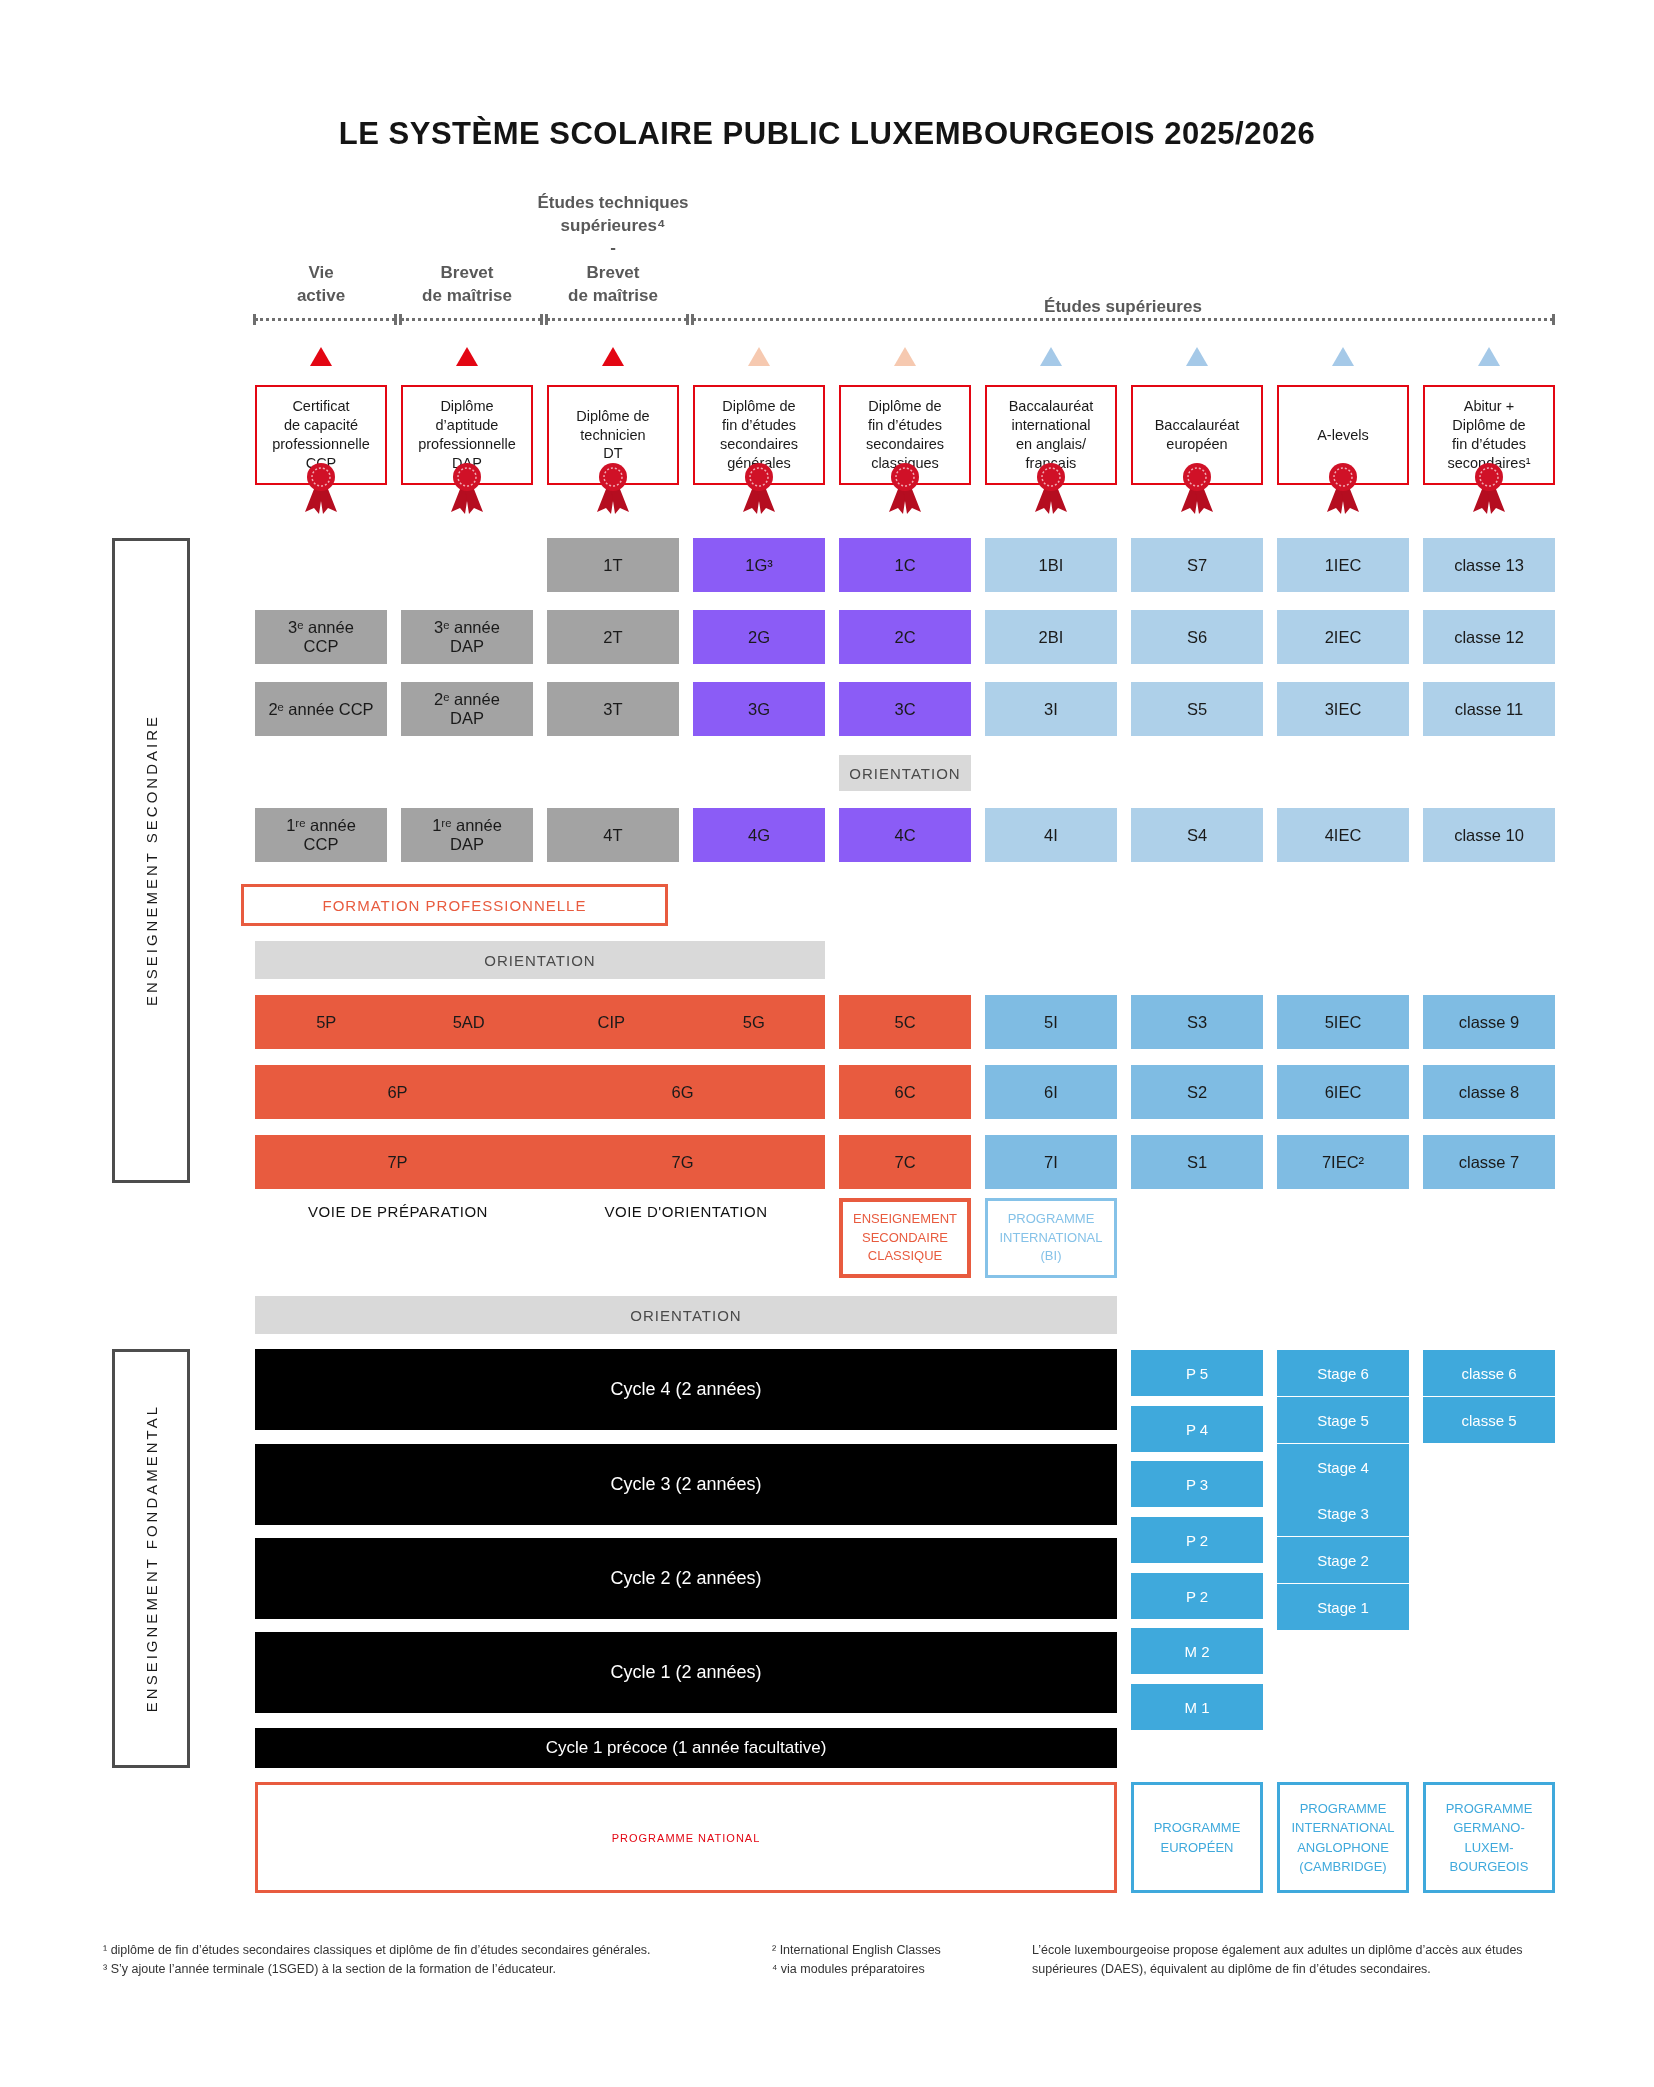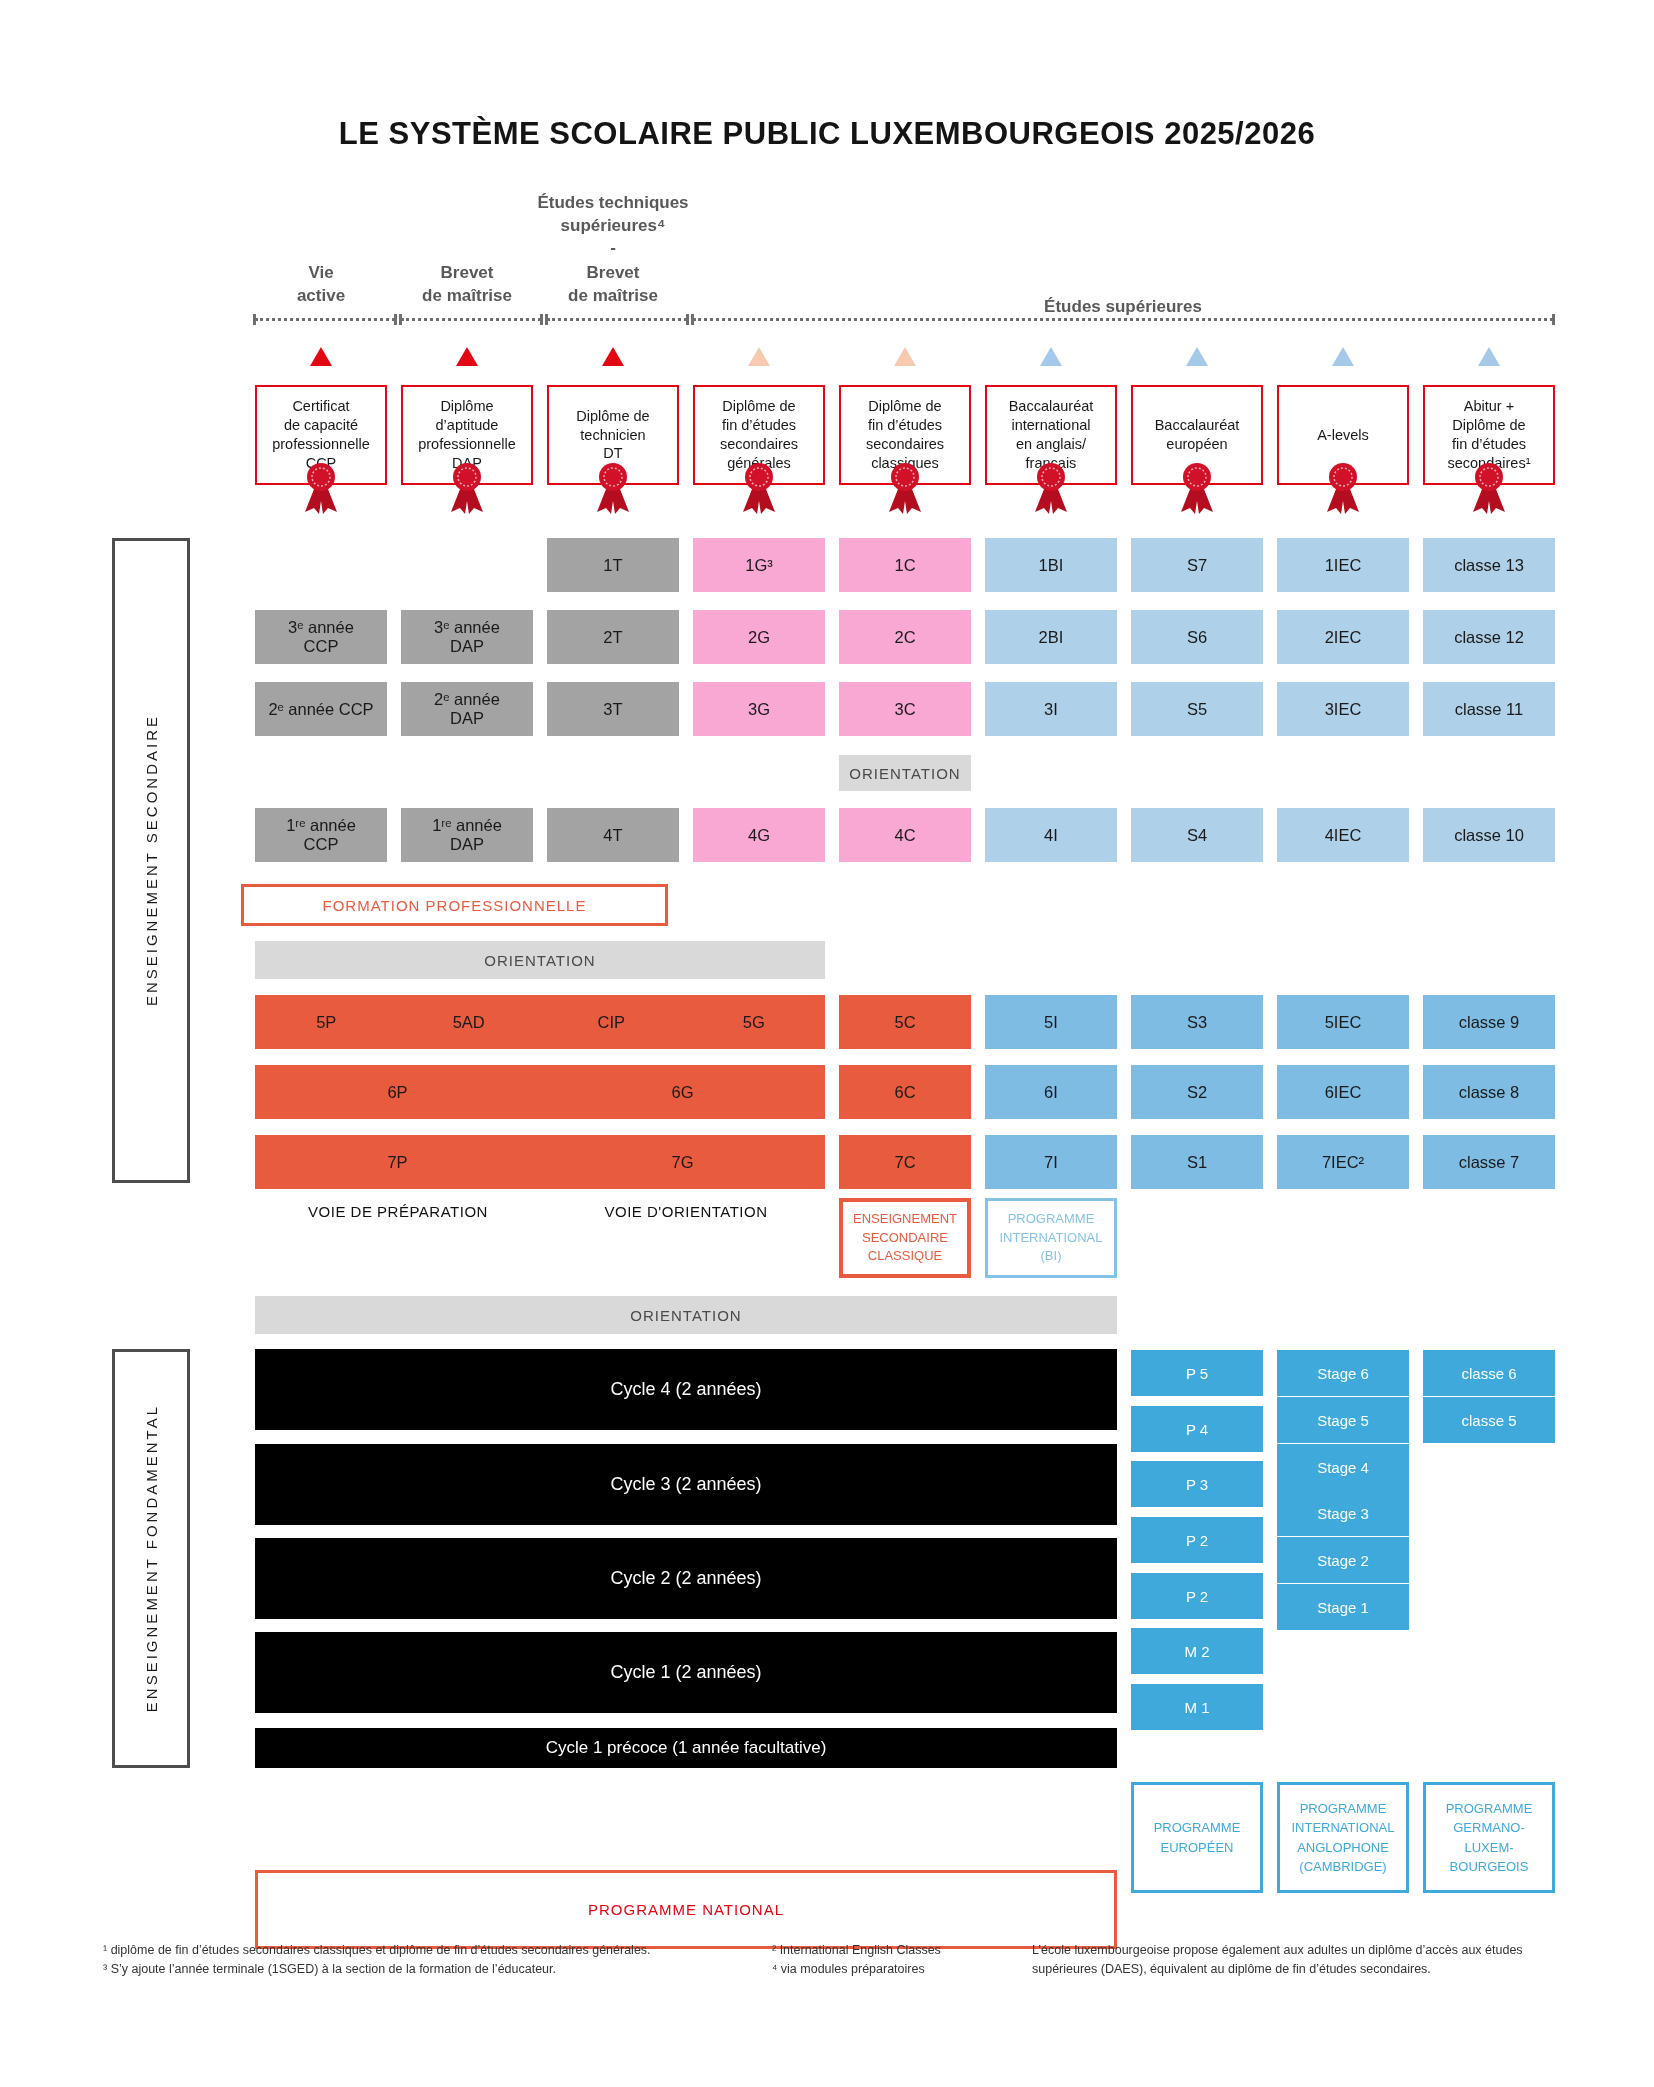--- a/index.html
+++ b/index.html
@@ -28,21 +28,21 @@
            white-space:pre-line;padding:2px;}
   .ribbon{position:absolute;top:462px;width:40px;height:54px;}
   
   .cell{position:absolute;width:132px;height:54px;display:flex;align-items:center;
         justify-content:center;text-align:center;font-size:16.5px;line-height:1.15;
         white-space:pre-line;color:#1a1a1a;}
   .c1{left:255px}.c2{left:401px}.c3{left:547px}.c4{left:693px}.c5{left:839px}
   .c6{left:985px}.c7{left:1131px}.c8{left:1277px}.c9{left:1423px}
   .r1{top:538px}.r2{top:610px}.r3{top:682px}.r4{top:808px}
   .r5{top:995px}.r6{top:1065px}.r7{top:1135px}
-  .salmon{background:#a3a3a3}.pink{background:#f9a8d4}
+  .salmon{background:#a3a3a3}.pink{background:#8b5cf6}
   .lb{background:#aed0e9}.mb{background:#7fbce3}.ro{background:#e85b3f}
   
   .bar{position:absolute;left:255px;width:570px;height:54px;background:#e85b3f;
        display:flex;align-items:center;font-size:16.5px;}
   .bar span{flex:1;text-align:center;}
   
   .gray-bar{position:absolute;background:#d9d9d9;color:#4a4a4a;display:flex;align-items:center;
             justify-content:center;font-size:15px;letter-spacing:1px;}
   
   .obox{position:absolute;background:#fff;box-sizing:border-box;display:flex;align-items:center;
@@ -300,21 +300,21 @@
   <div class="pstage" style="left:1277px;top:1350px;">Stage 6</div>
   <div class="pstage" style="left:1277px;top:1397px;">Stage 5</div>
   <div class="pstage" style="left:1277px;top:1444px;">Stage 4</div>
   <div class="pstage" style="left:1277px;top:1490px;">Stage 3</div>
   <div class="pstage" style="left:1277px;top:1537px;">Stage 2</div>
   <div class="pstage" style="left:1277px;top:1584px;">Stage 1</div>
 
   <div class="pstage" style="left:1423px;top:1350px;">classe 6</div>
   <div class="pstage" style="left:1423px;top:1397px;">classe 5</div>
 
-  <div class="obox obox-orange" style="left:255px;top:1870px;width:862px;height:79px;font-size:15px;letter-spacing:1px;color:#e30613;">PROGRAMME NATIONAL</div>
+  <div class="obox obox-orange" style="left:255px;top:1782px;width:862px;height:111px;font-size:11px;letter-spacing:1px;color:#e30613;">PROGRAMME NATIONAL</div>
   <div class="obox obox-blue" style="left:1131px;top:1782px;width:132px;height:111px;font-size:13px;line-height:1.5;">PROGRAMME
 EUROPÉEN</div>
   <div class="obox obox-blue" style="left:1277px;top:1782px;width:132px;height:111px;font-size:13px;line-height:1.5;">PROGRAMME
 INTERNATIONAL
 ANGLOPHONE
 (CAMBRIDGE)</div>
   <div class="obox obox-blue" style="left:1423px;top:1782px;width:132px;height:111px;font-size:13px;line-height:1.5;">PROGRAMME
 GERMANO-
 LUXEM-
 BOURGEOIS</div>

